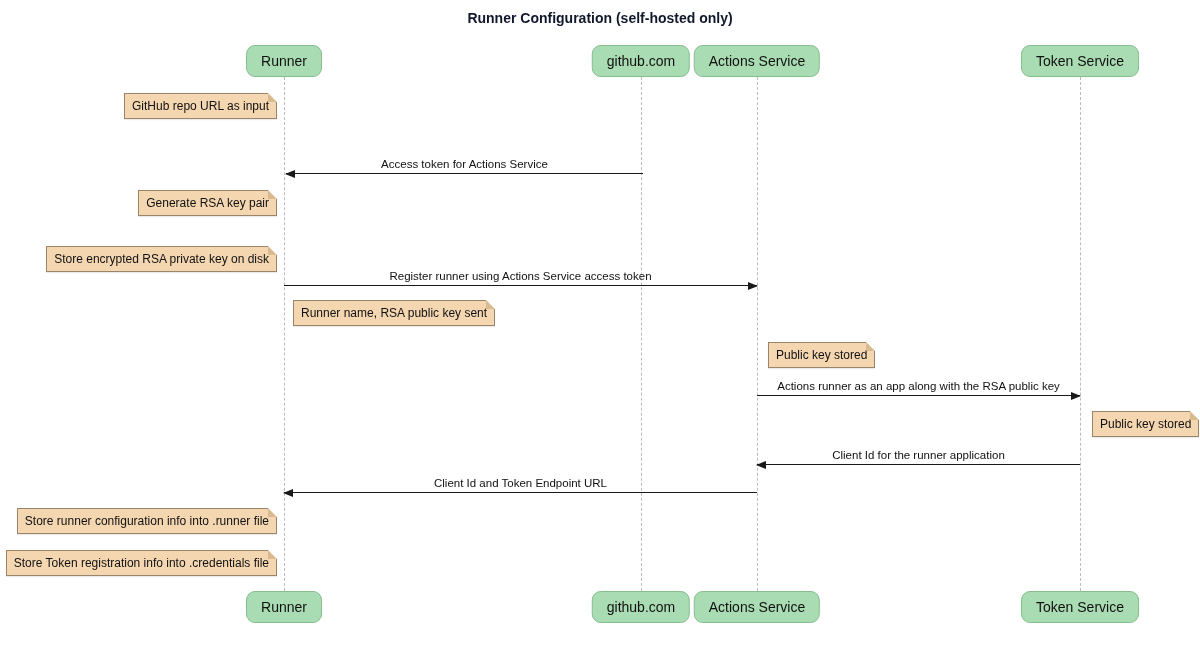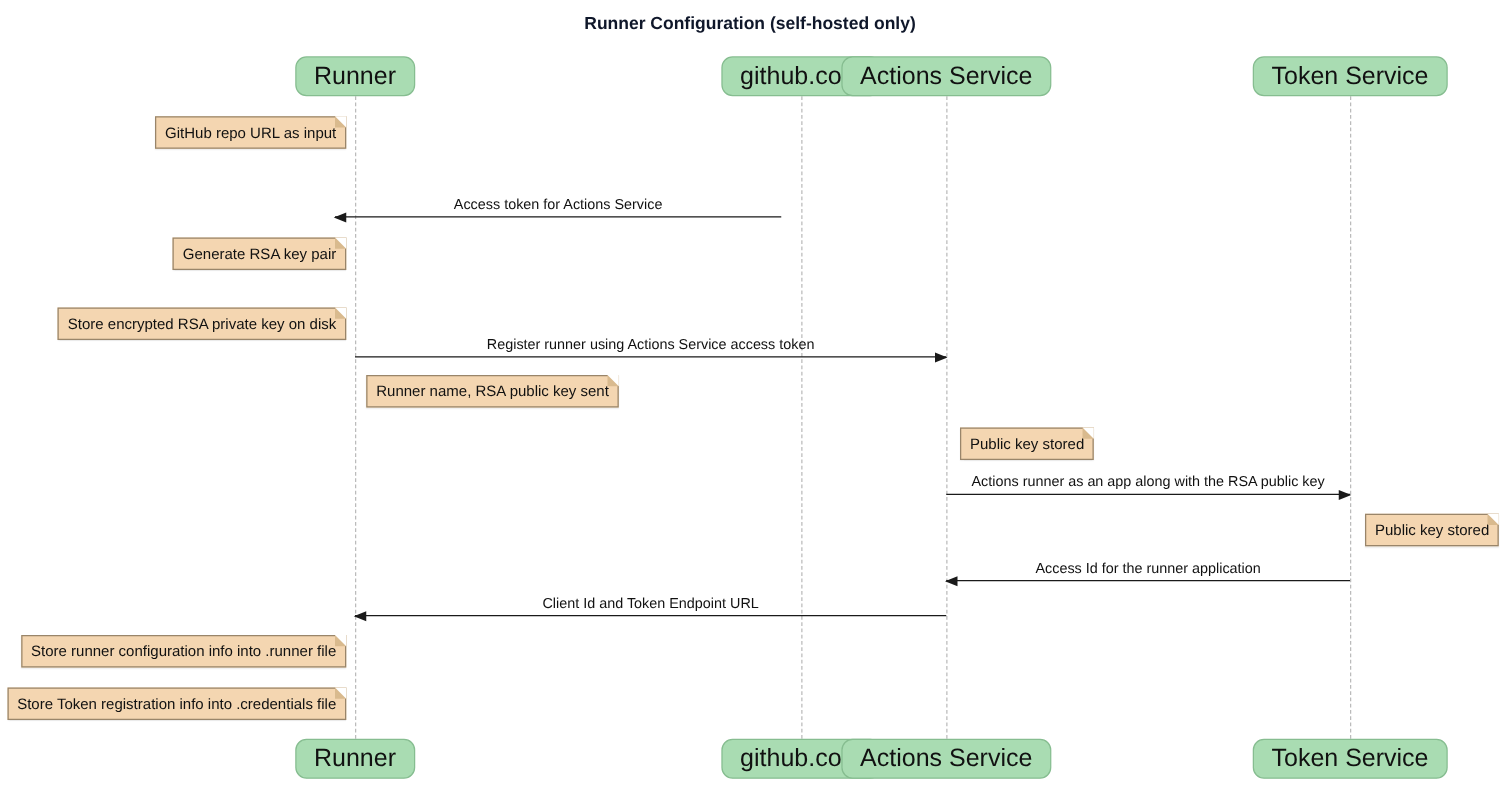--- a/index.html
+++ b/index.html
@@ -14,21 +14,21 @@
   .lifeline{
     position:absolute;width:0;
     border-left:1px dashed #BBBBBB;
   }
 
   .participant{
     position:absolute;height:32px;
     transform:translateX(-50%);
     background:#A9DCB2;border:1px solid #86BD90;border-radius:9px;
     display:flex;align-items:center;justify-content:center;
-    padding:0 14px;font-size:20px;white-space:nowrap;box-sizing:border-box;
+    padding:0 14px;font-size:14px;white-space:nowrap;box-sizing:border-box;
   }
 
   .note{
     position:absolute;
     background:#F4D6B1;border:1px solid #99856A;
     padding:5px 7px;font-size:12px;white-space:nowrap;
     box-shadow:0 1px 1px rgba(0,0,0,0.08);
   }
   .note::after{
     content:"";position:absolute;top:-1px;right:-1px;
@@ -81,40 +81,40 @@
   <div class="note" style="right:923px;top:93px;">GitHub repo URL as input</div>
   <div class="note" style="right:923px;top:190px;">Generate RSA key pair</div>
   <div class="note" style="right:923px;top:231px;margin-top:15px;">Store encrypted RSA private key on disk</div>
   <div class="note" style="left:293px;top:300px;text-align:right;">Runner name, RSA public key sent</div>
   <div class="note" style="left:768px;top:342px;">Public key stored</div>
   <div class="note" style="left:1092px;top:411px;">Public key stored</div>
   <div class="note" style="right:923px;top:508px;">Store runner configuration info into .runner file</div>
   <div class="note" style="right:923px;top:550px;">Store Token registration info into .credentials file</div>
 
 
-  <div class="msg" style="left:268px;top:158px;width:357px;">
+  <div class="msg" style="left:286px;top:158px;width:357px;">
     <div class="msg-label">Access token for Actions Service</div>
     <div class="msg-line"></div>
     <div class="arrow-head left"></div>
   </div>
 
   <div class="msg" style="left:284px;top:270px;width:473px;">
     <div class="msg-label">Register runner using Actions Service access token</div>
     <div class="msg-line"></div>
     <div class="arrow-head right"></div>
   </div>
 
   <div class="msg" style="left:757px;top:380px;width:323px;">
     <div class="msg-label">Actions runner as an app along with the RSA public key</div>
     <div class="msg-line"></div>
     <div class="arrow-head right"></div>
   </div>
 
   <div class="msg" style="left:757px;top:449px;width:323px;">
-    <div class="msg-label">Access Id for the runner application</div>
+    <div class="msg-label">Client Id for the runner application</div>
     <div class="msg-line"></div>
     <div class="arrow-head left"></div>
   </div>
 
   <div class="msg" style="left:284px;top:477px;width:473px;">
     <div class="msg-label">Client Id and Token Endpoint URL</div>
     <div class="msg-line"></div>
     <div class="arrow-head left"></div>
   </div>
 

